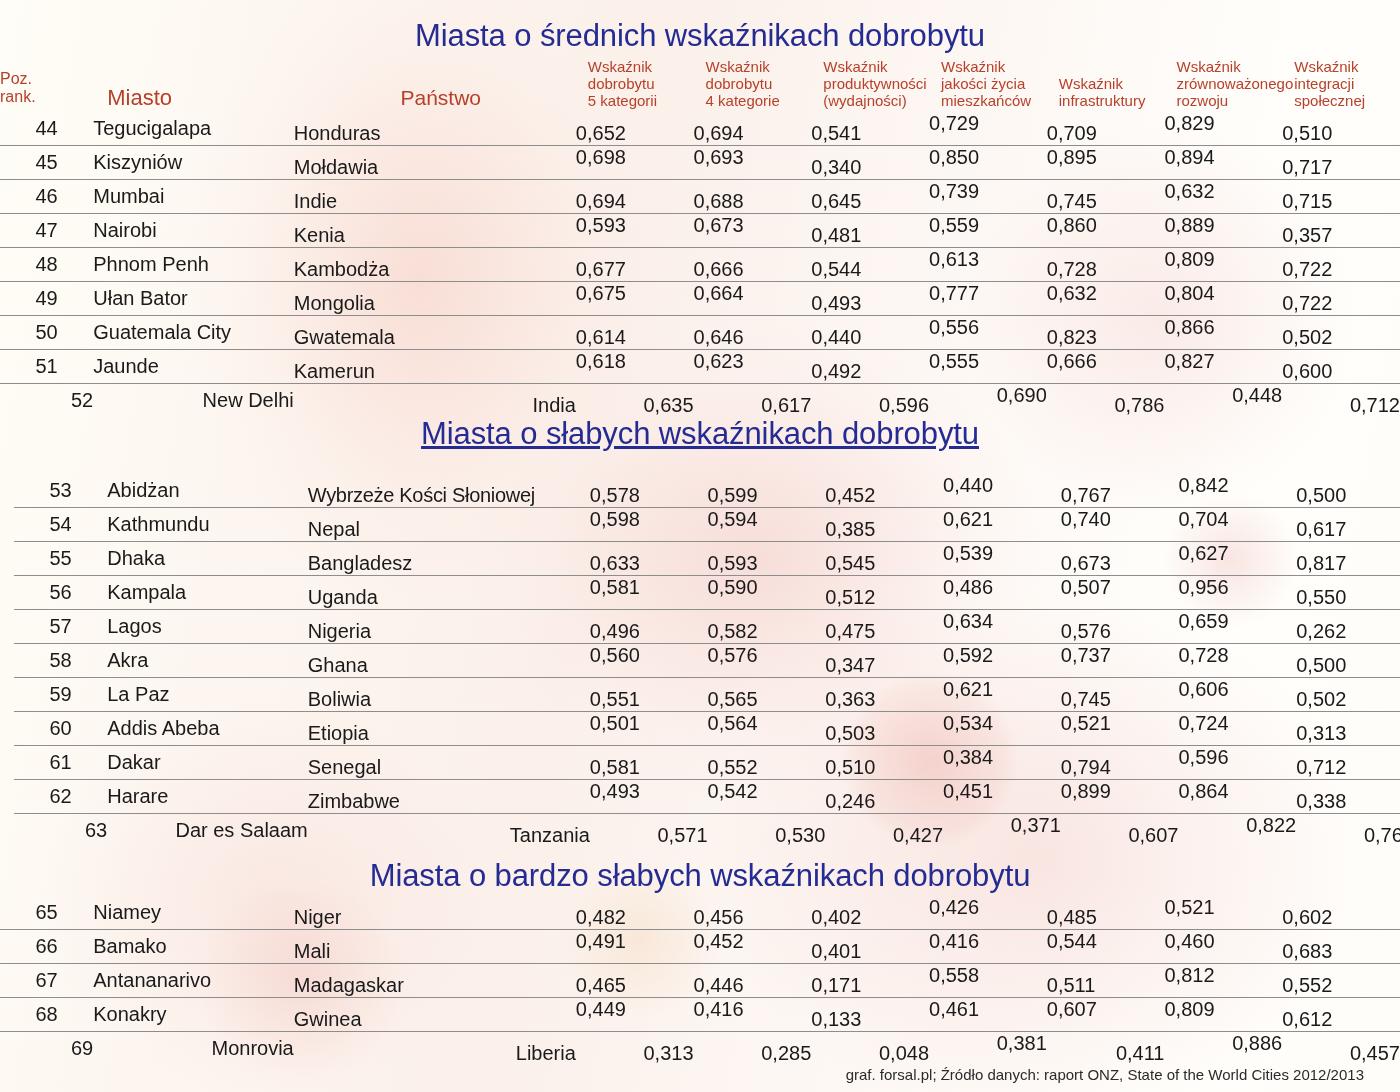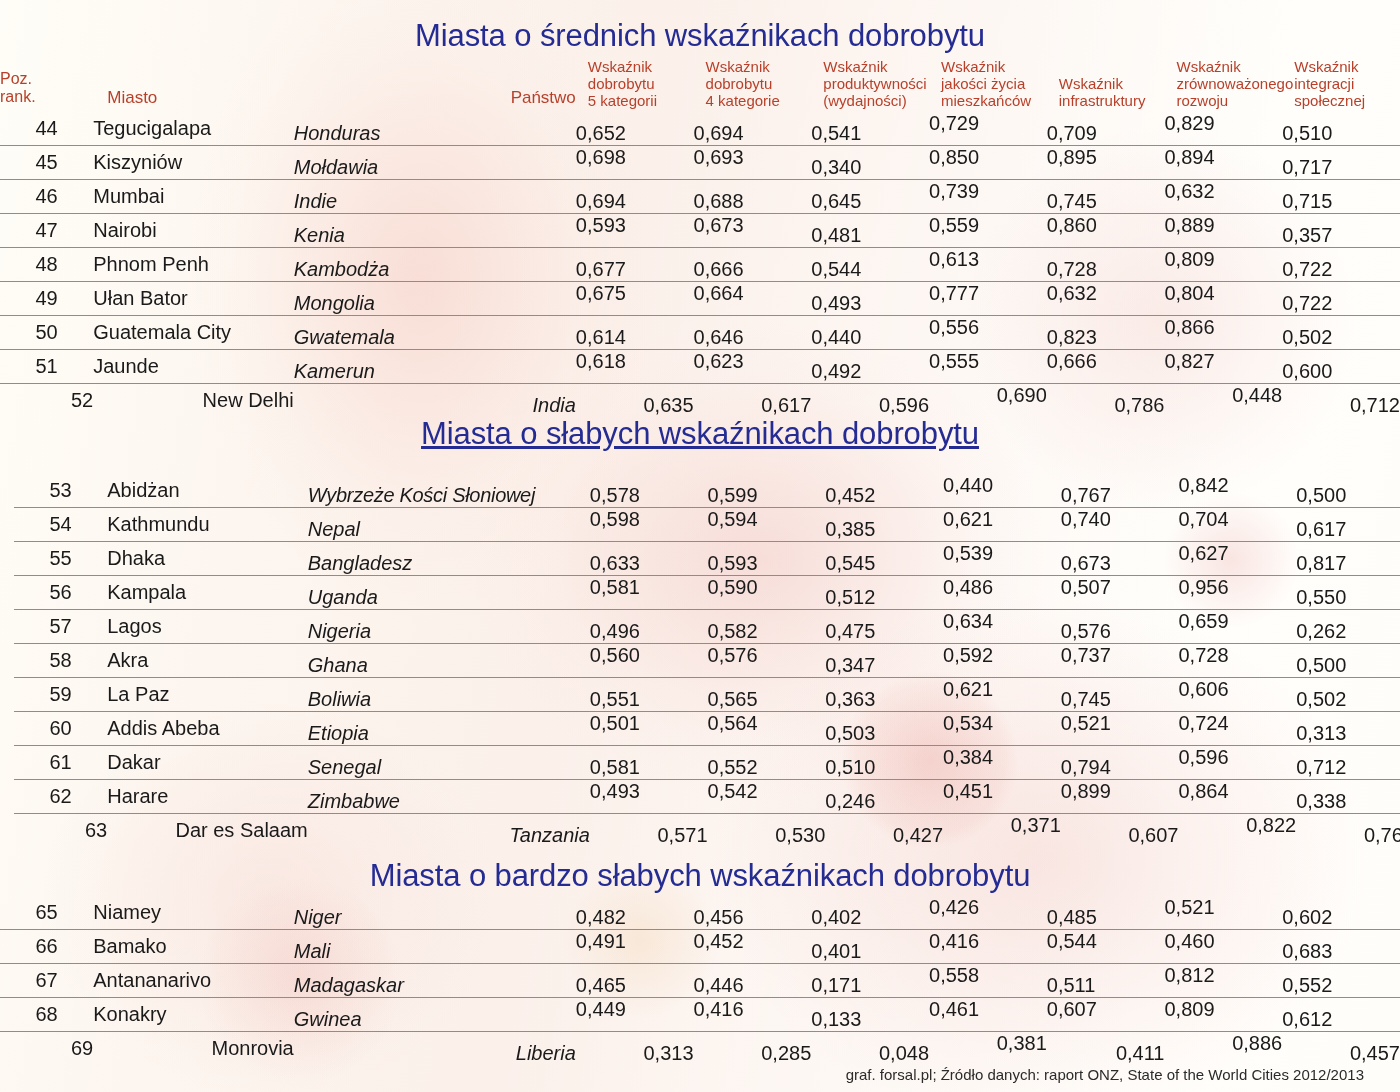--- a/index.html
+++ b/index.html
@@ -83,22 +83,22 @@
   
   .hdr td {
     color: #b8402a;
     font-size: 15px;
     line-height: 17px;
     vertical-align: bottom;
     padding-bottom: 3px;
     border: none;
   }
   .hdr .h-rank  { text-align: left; font-size: 16px; line-height: 18px; vertical-align: bottom; padding-bottom: 6px;}
-  .hdr .h-city  { text-align: left; padding-left: 14px; font-size: 17px; vertical-align: bottom; padding-bottom: 6px;}
-  .hdr .h-ctry  { text-align: right; padding-left: 12px; font-size: 17px; vertical-align: bottom; padding-bottom: 6px;}
+  .hdr .h-city  { text-align: left; padding-left: 14px; font-size: 22px; vertical-align: bottom; padding-bottom: 6px;}
+  .hdr .h-ctry  { text-align: center; padding-left: 12px; font-size: 21px; vertical-align: bottom; padding-bottom: 6px;}
   .hdr .h-num   { text-align: left; padding-left: 12px; }
 
   
   .drow td {
     font-size: 20px;
     line-height: 21px;
     border-bottom: 1px solid #8d8d8d;
     height: 32px;
   }
   .drow:last-child td { border-bottom: none; text-align: right; }
@@ -109,21 +109,20 @@
   }
   .cell-city {
     text-align: left;
     padding-left: 14px;
     font-size: 20px;
   }
   .cell-country {
     text-align: left;
     padding-left: 12px;
     font-size: 20px;
-    font-style: italic;
   }
   .cell-num {
     text-align: left;
     padding-left: 12px;
     font-size: 20px;
   }
   
   .cell-num.lift  { vertical-align: top;    padding-top: 1px; }
   .cell-num.drop  { vertical-align: bottom; padding-bottom: 1px; }
   .cell-country.drop { vertical-align: bottom; padding-bottom: 1px;}

